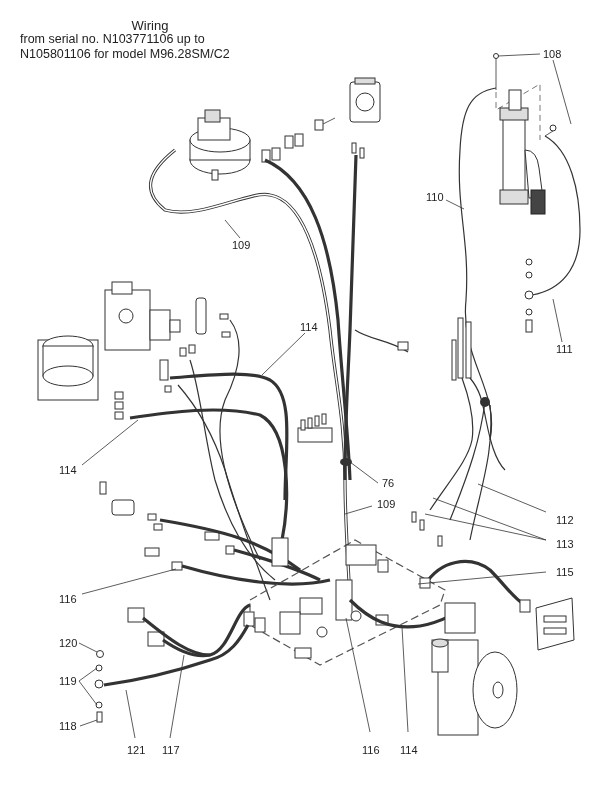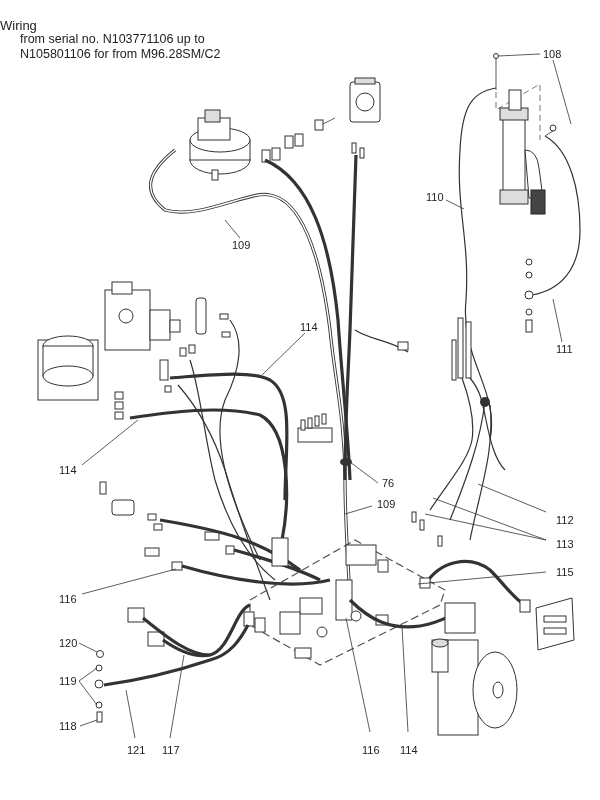--- a/index.html
+++ b/index.html
@@ -1,35 +1,35 @@
 <!DOCTYPE html>
 <html><head>
 <meta charset="utf-8">
 <style>
   html, body { margin:0; padding:0; background:#ffffff; }
   body { width:600px; height:800px; position:relative; overflow:hidden; font-family:"Liberation Sans", sans-serif; color:#222; }
-  .title { position:absolute; left:0; top:18px; width:300px; text-align:left; font-size:13px; }
+  .title { position:absolute; left:0; top:18px; width:300px; text-align:center; font-size:13px; }
   .subtitle { position:absolute; left:20px; top:32px; width:232px; font-size:12.5px; line-height:15px; text-align:justify; text-align-last:left; }
   svg.diagram { position:absolute; left:0; top:0; }
   .lbl { font-family:"Liberation Sans", sans-serif; font-size:11px; fill:#222; }
   .wire { fill:none; stroke:#333; stroke-width:1.2; }
   .wire2 { fill:none; stroke:#333; stroke-width:3.2; }
   .wire2i { fill:none; stroke:#fff; stroke-width:1.4; }
   .lead { fill:none; stroke:#333; stroke-width:0.8; }
   .part { fill:#fff; stroke:#333; stroke-width:1; }
   .partg { fill:#ddd; stroke:#333; stroke-width:1; }
   .dash { fill:none; stroke:#555; stroke-width:1.2; stroke-dasharray:8 4; }
 </style>
 </head>
 <body>
 
 <div class="title">Wiring</div>
 <div class="subtitle">
   <div>from serial no. N103771106 up to</div>
-  <div>N105801106 for from M96.28SM/C2</div>
+  <div>N105801106 for model M96.28SM/C2</div>
 </div>
 
 <svg class="diagram" width="600" height="800" viewBox="0 0 600 800">
 
   <g>
     <circle class="part" cx="496" cy="56" r="2.5"></circle>
     <line class="lead" x1="496" y1="58" x2="496" y2="90"></line>
     <polyline class="dash" points="496,92 496,110 540,84 540,140" style="stroke-dasharray:6 4;stroke-width:0.8"></polyline>
     <rect class="part" x="503" y="110" width="22" height="90" rx="3"></rect>
     <rect class="partg" x="500" y="108" width="28" height="12"></rect>

